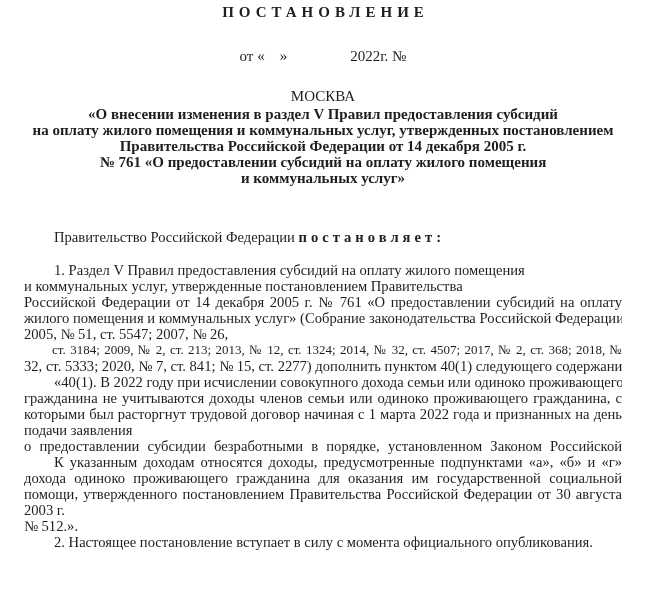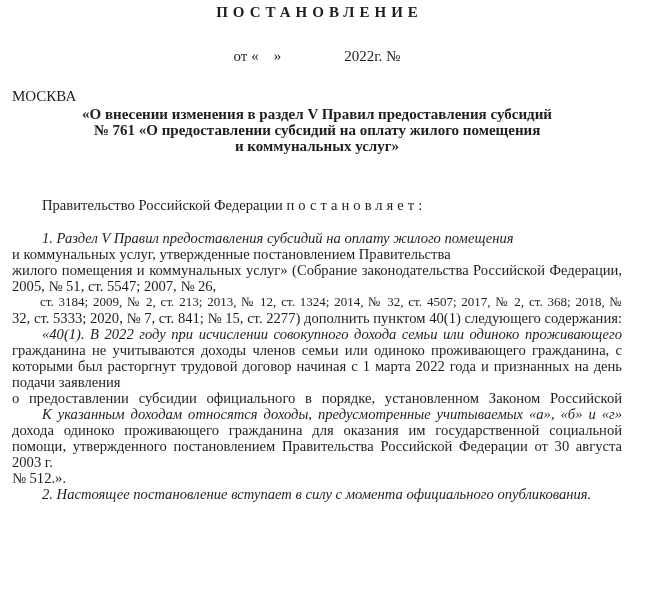--- a/index.html
+++ b/index.html
@@ -6,42 +6,42 @@
   body {
     width: 650px; height: 609px;
     background: #ffffff;
     font-family: "Liberation Serif", "DejaVu Serif", serif;
     color: #1e1e1e;
     overflow: hidden;
   }
   .page {
     width: 650px; height: 531px;
     box-sizing: border-box;
-    padding: 4px 28px 0 12px;
+    padding: 4px 28px 0 24px;
   }
   
   .doc-heading {
     text-align: center;
     font-weight: bold;
     font-size: 15px;
     letter-spacing: 5px;
     line-height: 16px;
     padding-left: 5px; 
   }
   .dateline {
     margin-top: 28px;
     display: flex;
     justify-content: center;
     gap: 63px;
     font-size: 15px;
     line-height: 16px;
   }
   .city {
     margin-top: 24px;
-    text-align: left;
+    text-align: center;
     font-size: 15px;
     line-height: 16px;
   }
   
   .subject {
     margin-top: 2px;
     text-align: center;
     font-weight: bold;
     font-size: 15px;
     line-height: 16px;
@@ -52,29 +52,29 @@
     font-size: 14.6px;
     line-height: 16px;
   }
   .intro {
     text-indent: 30px;
     margin-bottom: 17px;
     white-space: nowrap;
     overflow: hidden;
   }
   .intro .verb {
-    font-weight: normal;
+    font-weight: bold;
     letter-spacing: 4px;
   }
   .line {
     white-space: nowrap;
     overflow: hidden;
     height: 16px;
   }
-  .ind { text-indent: 30px; font-style: italic; }
+  .ind { text-indent: 30px; }
   .j {
     text-align: justify;
     text-align-last: justify;
   }
   .small { font-size: 13px; margin-left: 28px; }
 </style>
 </head>
 <body>
 
 <div class="page">
@@ -83,49 +83,52 @@
 
   <div class="dateline">
     <span>от «&nbsp;&nbsp;&nbsp;&nbsp;»</span>
     <span>2022г.  №</span>
   </div>
 
   <div class="city">МОСКВА</div>
 
   <div class="subject">
     <div>«О внесении изменения в раздел V Правил предоставления субсидий</div>
+    <div>на оплату жилого помещения и коммунальных услуг, утвержденных постановлением</div>
+    <div>Правительства Российской Федерации от 14 декабря 2005 г.</div>
     <div>№ 761 «О предоставлении субсидий на оплату жилого помещения</div>
     <div>и коммунальных услуг»</div>
   </div>
 
   <div class="bodytext">
 
     <div class="intro">
       <span>Правительство Российской Федерации </span><span class="verb">постановляет:</span>
     </div>
 
     <div>
       <div class="line ind">1. Раздел V Правил предоставления субсидий на оплату жилого помещения</div>
       <div class="line">и коммунальных услуг, утвержденные постановлением Правительства</div>
+      <div class="line j">Российской Федерации от 14 декабря 2005 г. № 761 «О предоставлении субсидий на оплату</div>
       <div class="line j">жилого помещения и коммунальных услуг» (Собрание законодательства Российской Федерации,</div>
       <div class="line">2005, № 51, ст. 5547; 2007, № 26,</div>
       <div class="line j small">ст. 3184; 2009, № 2, ст. 213; 2013, № 12, ст. 1324; 2014, № 32, ст. 4507; 2017, № 2, ст. 368; 2018, №</div>
       <div class="line j">32, ст. 5333; 2020, № 7, ст. 841; № 15, ст. 2277) дополнить пунктом 40(1) следующего содержания:</div>
     </div>
 
     <div>
       <div class="line ind j">«40(1). В 2022 году при исчислении совокупного дохода семьи или одиноко проживающего</div>
       <div class="line j">гражданина не учитываются доходы членов семьи или одиноко проживающего гражданина, с</div>
       <div class="line j">которыми был расторгнут трудовой договор начиная с 1 марта 2022 года и признанных на день</div>
       <div class="line">подачи заявления</div>
-      <div class="line j">о предоставлении субсидии официального в порядке, установленном Законом Российской</div>
+      <div class="line j">о предоставлении субсидии безработными в порядке, установленном Законом Российской</div>
     </div>
 
     <div>
-      <div class="line ind j">К указанным доходам относятся доходы, предусмотренные учитываемых «а», «б» и «г»</div>
+      <div class="line ind j">К указанным доходам относятся доходы, предусмотренные подпунктами «а», «б» и «г»</div>
       <div class="line j">дохода одиноко проживающего гражданина для оказания им государственной социальной</div>
       <div class="line j">помощи, утвержденного постановлением Правительства Российской Федерации от 30 августа</div>
       <div class="line">2003 г.</div>
       <div class="line">№ 512.».</div>
     </div>
 
     <div>
       <div class="line ind">2. Настоящее постановление вступает в силу с момента официального опубликования.</div>
     </div>
 

